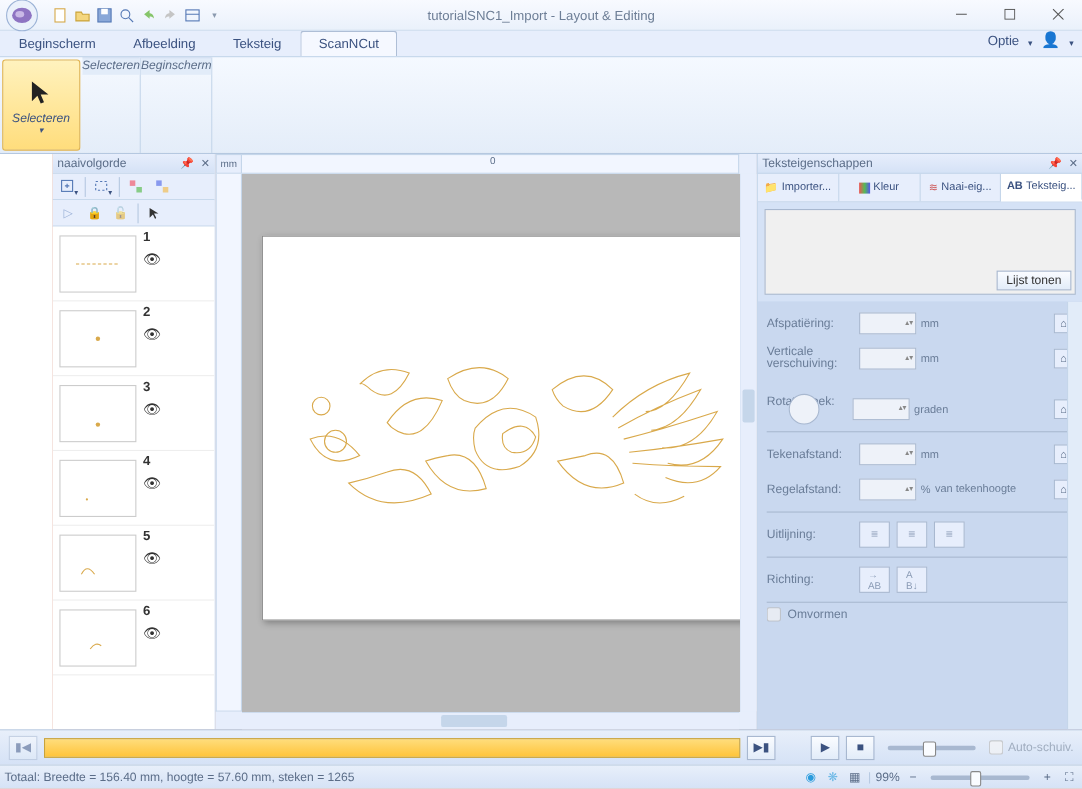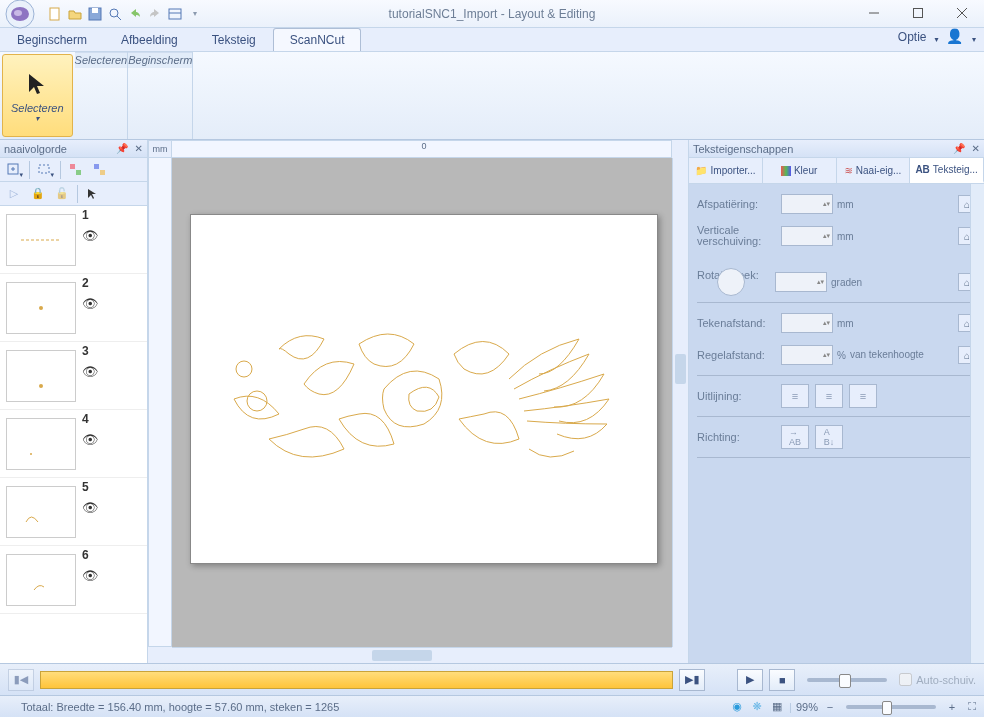--- a/index.html
+++ b/index.html
@@ -26,21 +26,21 @@
 .ribbon { height: 88px; background: linear-gradient(#f5f9ff, #e4edf9); border-bottom: 1px solid #b5c8e0; display: flex; }
 .ribbon-group { border-right: 1px solid #c5d6ea; display: flex; flex-direction: row; font-style: italic; }
 .ribbon-group-body { flex: 1; display: flex; align-items: stretch; padding: 2px; }
 .ribbon-group-label { height: 16px; font-size: 11px; color: #5b6d88; text-align: center; border-top: 1px solid #d0ddf0; background: #e2ecf9; padding-top: 1px; }
 .ribbon-btn { display: flex; flex-direction: column; align-items: center; justify-content: center; padding: 4px 8px; gap: 2px; cursor: pointer; border: 1px solid transparent; border-radius: 3px; min-width: 58px; color: #3b5280; font-size: 11px; }
 .ribbon-btn.selected { background: linear-gradient(#fff2be, #ffdd7c); border-color: #e2b34b; }
 .ribbon-btn .icon { width: 32px; height: 32px; display: flex; align-items: center; justify-content: center; color: #5478b5; }
 .ribbon-btn .chev { font-size: 8px; color: #3b5280; margin-top: -2px; }
 
 
-.main { flex: 1; display: flex; background: #c2410c; min-height: 0; }
+.main { flex: 1; display: flex; background: #c2410c; min-height: 0; margin-left: 48px; }
 
 
 .left-panel { width: 148px; display: flex; flex-direction: column; border-right: 1px solid #c5d6ea; background: #f2f6ff; }
 .panel-header { height: 18px; background: linear-gradient(#e7eefc, #d5e2f6); border-bottom: 1px solid #c5d6ea; display: flex; align-items: center; padding: 0 4px; font-size: 11px; color: #5b6d88; position: relative; }
 .panel-header .controls { position: absolute; right: 2px; display: flex; gap: 2px; }
 .panel-header .controls span { cursor: pointer; color: #5b6d88; font-size: 10px; padding: 1px 2px; }
 .panel-toolbar { height: 24px; background: #e7eefc; border-bottom: 1px solid #c5d6ea; display: flex; align-items: center; padding: 0 3px; gap: 2px; }
 .tool-btn { width: 22px; height: 20px; display: flex; align-items: center; justify-content: center; cursor: pointer; border-radius: 2px; border: 1px solid transparent; color: #5478b5; position: relative; }
 .tool-btn.disabled { opacity: 0.5; cursor: default; }
 .tool-sep { width: 1px; height: 18px; background: #b5c8e0; margin: 0 2px; }
@@ -93,21 +93,21 @@
 
 .playback-bar { height: 32px; background: linear-gradient(#e8effa,#d5e2f6); border-top: 1px solid #b5c8e0; display: flex; align-items: center; padding: 0 8px; gap: 6px; }
 .pb-btn { width: 26px; height: 22px; background: linear-gradient(#fafcff,#e2ecf9); border: 1px solid #a8b8d0; display: flex; align-items: center; justify-content: center; cursor: pointer; color: #3b5280; font-size: 11px; }
 .pb-btn.disabled { opacity: 0.5; }
 .pb-track { flex: 1; height: 18px; background: linear-gradient(#ffdd7c,#ffc43a); border: 1px solid #c9a33a; }
 .pb-slider { width: 80px; height: 4px; background: #a8b8d0; border-radius: 2px; position: relative; margin: 0 6px; }
 .pb-slider::after { content: ""; position: absolute; left: 40%; top: -4px; width: 10px; height: 12px; background: #fafcff; border: 1px solid #888; border-radius: 2px; }
 .pb-check { display: flex; align-items: center; gap: 4px; color: #a0adbf; font-size: 11px; }
 
 
-.statusbar { height: 22px; background: linear-gradient(#e8effa,#d5e2f6); border-top: 1px solid #b5c8e0; display: flex; align-items: center; padding: 0 21px; font-size: 11px; color: #5b6d88; position: relative; }
+.statusbar { height: 22px; background: linear-gradient(#e8effa,#d5e2f6); border-top: 1px solid #b5c8e0; display: flex; align-items: center; padding: 0 4px; font-size: 11px; color: #5b6d88; position: relative; }
 .status-right { position: absolute; right: 4px; display: flex; align-items: center; gap: 4px; }
 .status-icon { width: 16px; height: 16px; display: flex; align-items: center; justify-content: center; border: 1px solid transparent; cursor: pointer; color: #5b6d88; }
 .zoom-slider { width: 90px; height: 4px; background: #a8b8d0; border-radius: 2px; position: relative; margin: 0 4px; }
 .zoom-slider::after { content: ""; position: absolute; left: 40%; top: -4px; width: 8px; height: 12px; background: #fafcff; border: 1px solid #888; border-radius: 2px; }
 </style>
 </head>
 <body>
 
 <div class="titlebar">
   <div class="app-icon">
@@ -385,20 +385,23 @@
         </div>
       <div class="rp-tab">
           <span style="color:#c55;">≋</span>
           <span>Naai-eig...</span>
         </div>
       <div class="rp-tab active">
           <span><b>AB</b></span>
           <span>Teksteig...</span>
         </div>
     </div>
+    <div class="rp-preview">
+      <div class="rp-preview-btn">Lijst tonen</div>
+    </div>
     <div class="rp-body">
       <div class="prop-row">
         <div class="prop-label">Afspatiëring:</div>
         <div class="prop-input"></div>
         <span class="prop-unit">mm</span>
         <div class="prop-home">⌂</div>
       </div>
       <div class="prop-row">
         <div class="prop-label" style="line-height:11px;">Verticale verschuiving:</div>
         <div class="prop-input"></div>
@@ -445,20 +448,24 @@
         <div class="align-btns">
           <div class="align-btn">
               <span style="font-size:9px;">→<br>AB</span>
             </div>
           <div class="align-btn">
               <span style="font-size:9px;">A<br>B↓</span>
             </div>
         </div>
       </div>
       <div class="prop-sep"></div>
+      <div class="checkbox-row">
+        <input type="checkbox" disabled="" style="">
+        <span>Omvormen</span>
+      </div>
       <div class="rp-vscroll"></div>
     </div>
   </div>
 </div>
 
 <div class="playback-bar">
   <div class="pb-btn disabled">▮◀</div>
   <div class="pb-track"></div>
   <div class="pb-btn">▶▮</div>
   <div style="width:20px;"></div>

